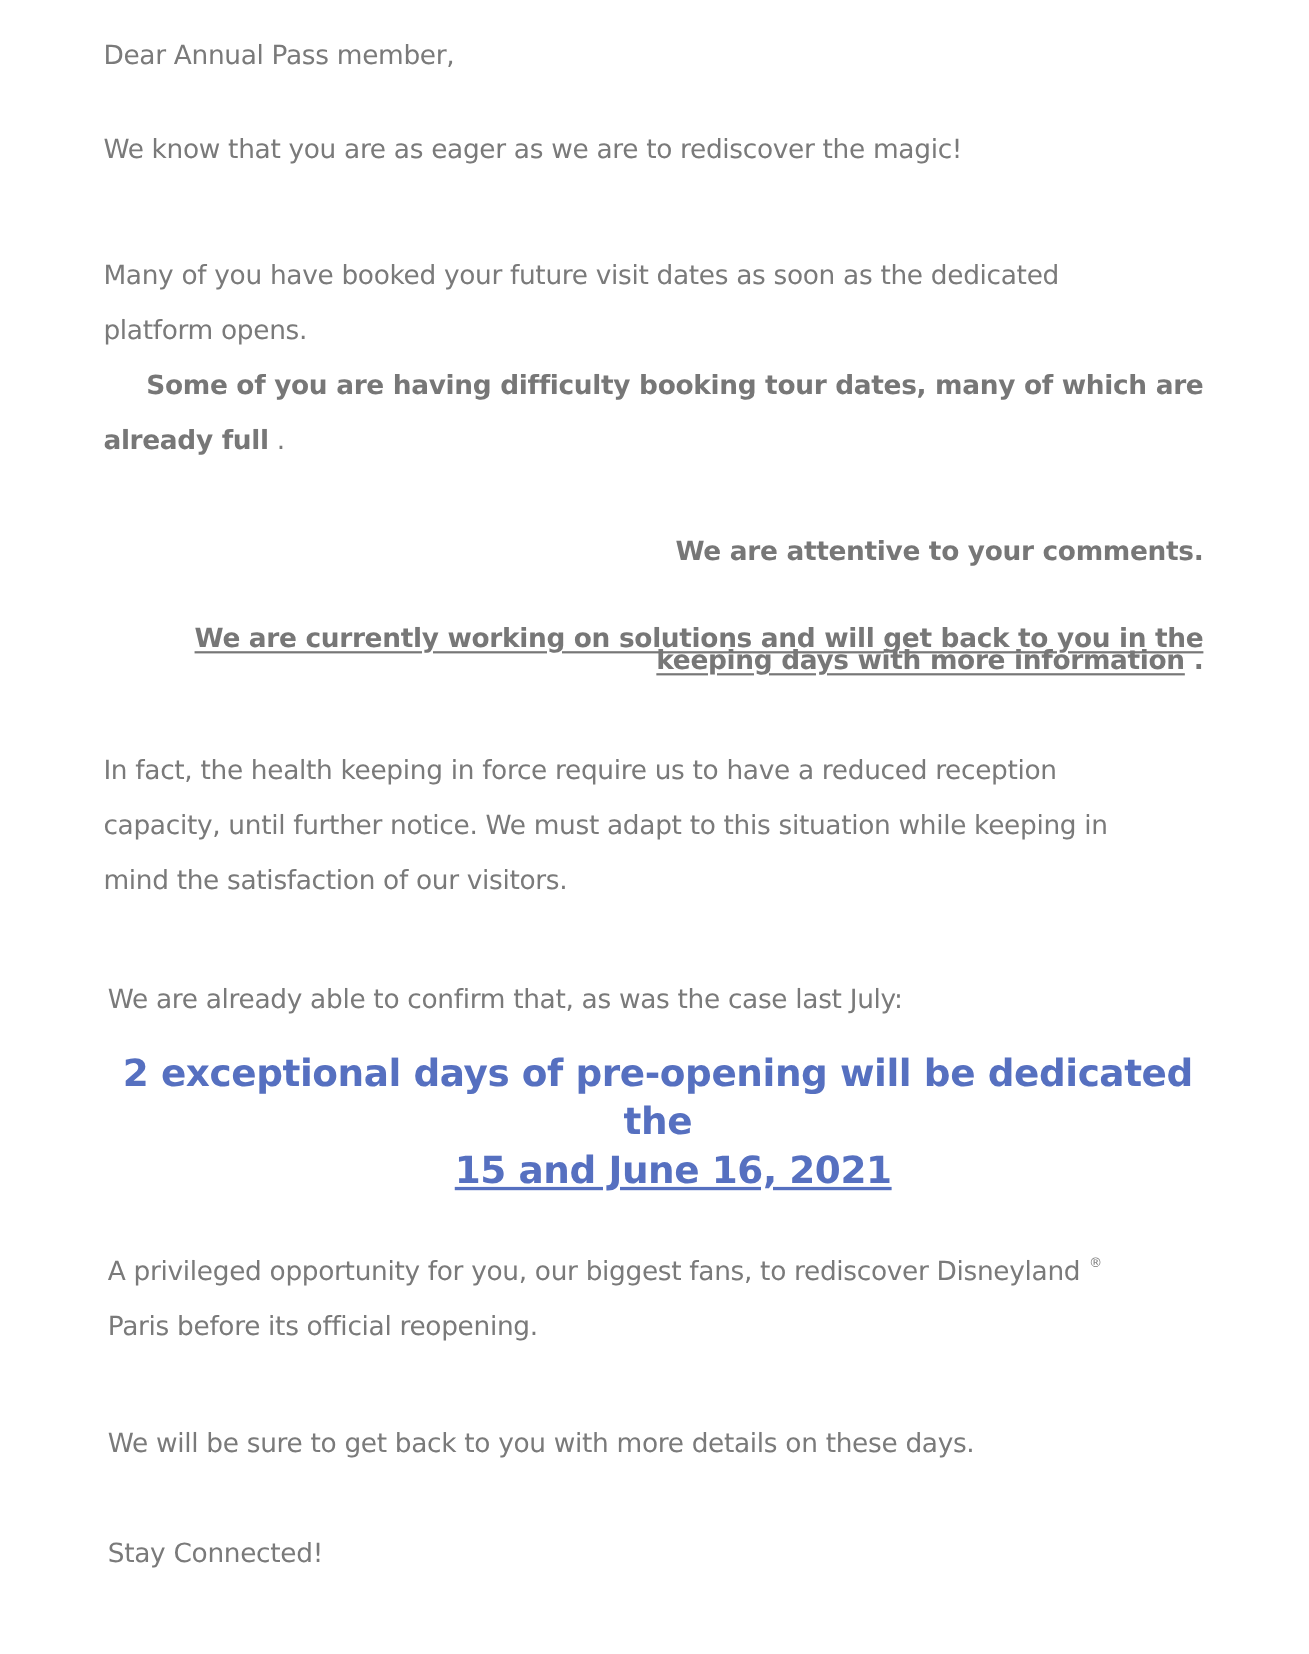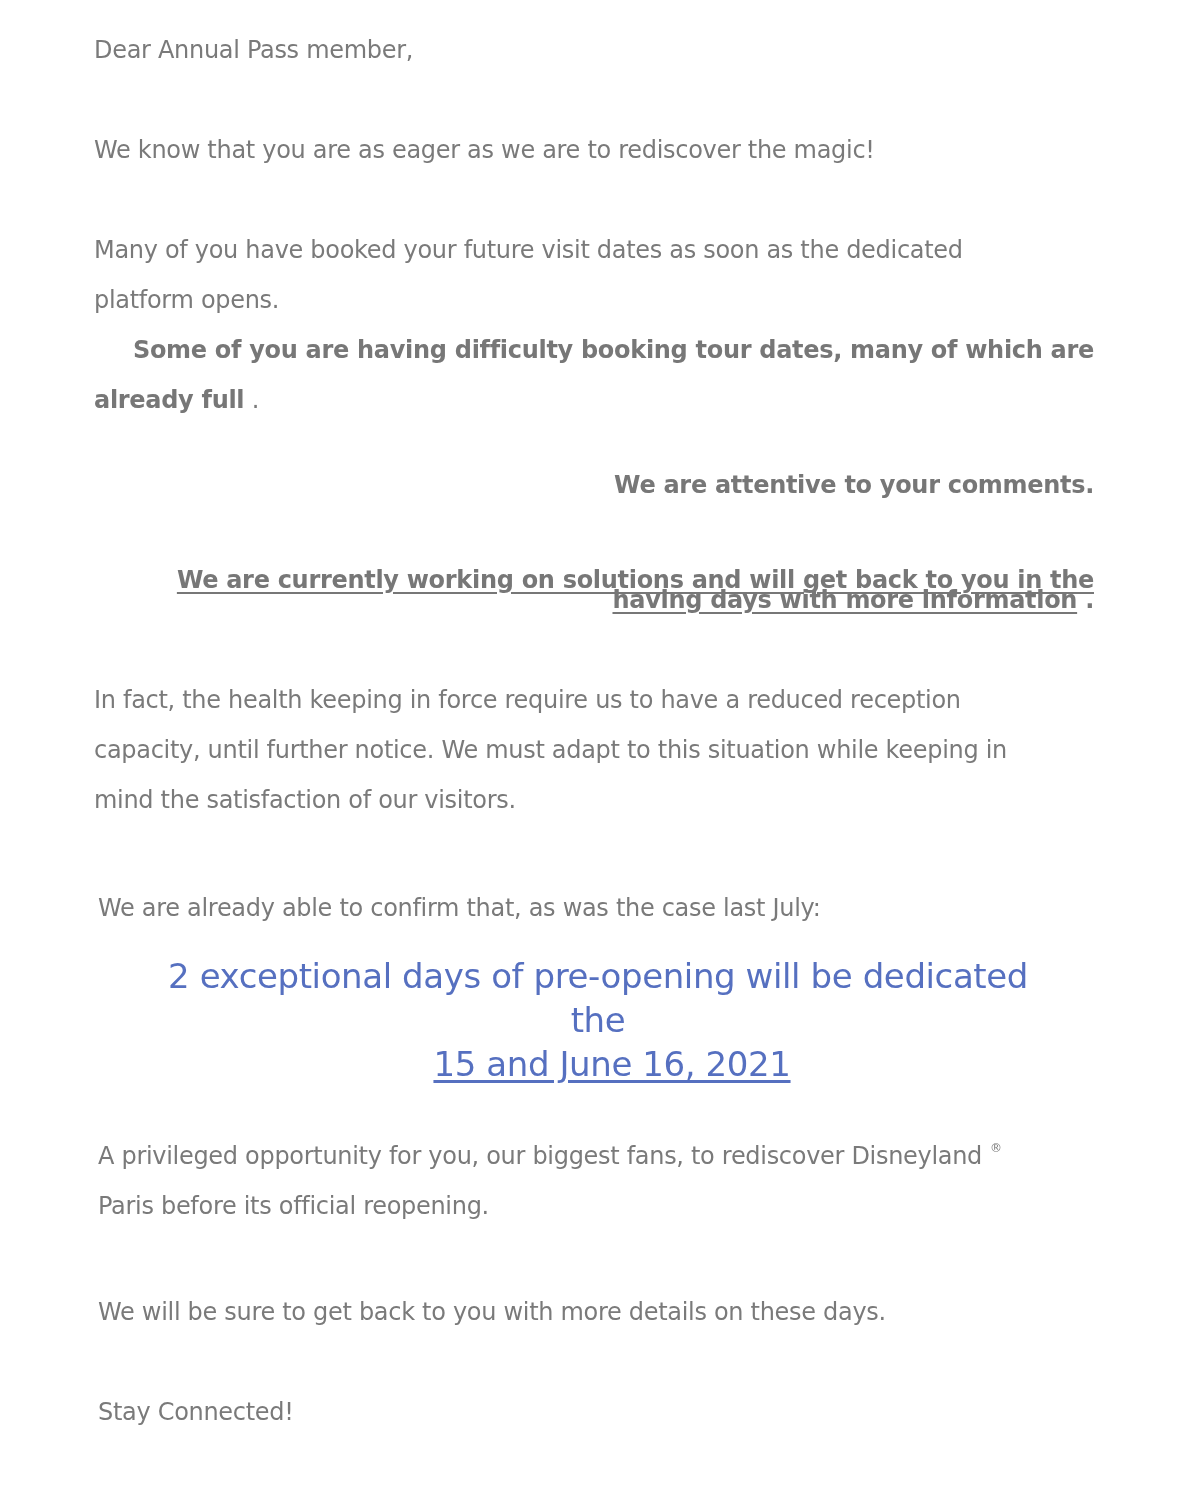--- a/index.html
+++ b/index.html
@@ -9,44 +9,44 @@
     }
     .p {
       position: absolute; left: 94px; width: 1000px;
       font-size: 24px; line-height: 50px; margin: 0; letter-spacing: -0.3px;
     }
     .p.indent { left: 98px; }
     .bold { font-weight: bold; color: #777777; text-align: right; }
     .u { text-decoration: underline; text-underline-offset: 4px; }
     .headline {
       position: absolute; left: 98px; width: 1000px; text-align: center;
-      font-size: 34px; font-weight: normal; color: #5670c0; line-height: 44px;
+      font-size: 34px; font-weight: bold; color: #5670c0; line-height: 44px;
       letter-spacing: -0.4px;
     }
     .headline .date { text-decoration: underline; text-underline-offset: 4px; margin-left: 28px; }
     sup.reg { font-size: 12px; position: relative; top: -8px; margin-left: 8px; vertical-align: top; }
   </style>
 </head>
 <body>
 
 <div>
   <p class="p" style="top:25px">Dear Annual Pass member,</p>
 
-  <p class="p" style="top:125px">We know that you are as eager as we are to rediscover the magic!</p>
+  <p class="p" style="top:111px">We know that you are as eager as we are to rediscover the magic!</p>
 
   <p class="p" style="top:225px">Many of you have booked your future visit dates as soon as the dedicated</p>
   <p class="p" style="top:275px">platform opens.</p>
 
   <p class="p bold" style="top:325px">Some of you are having difficulty booking tour dates, many of which are</p>
   <p class="p" style="top:375px"><span class="bold">already full</span><span> .</span></p>
 
-  <p class="p bold" style="top:460px">We are attentive to your comments.</p>
+  <p class="p bold" style="top:476px">We are attentive to your comments.</p>
 
   <p class="p bold u" style="top:555px">We are currently working on solutions and will get back to you in the</p>
-  <p class="p bold" style="top:575px"><span class="u">having days with more information</span><span> .</span></p>
+  <p class="p bold" style="top:575px"><span class="u">keeping days with more information</span><span> .</span></p>
 
   <p class="p" style="top:675px">In fact, the health keeping in force require us to have a reduced reception</p>
   <p class="p" style="top:725px">capacity, until further notice. We must adapt to this situation while keeping in</p>
   <p class="p" style="top:775px">mind the satisfaction of our visitors.</p>
 
   <p class="p indent" style="top:883px">We are already able to confirm that, as was the case last July:</p>
 
   <div class="headline" style="top:954px">2 exceptional days of pre-opening will be dedicated</div>
   <div class="headline" style="top:998px">the</div>
   <div class="headline" style="top:1042px"><span class="date">15 and June 16, 2021</span></div>

